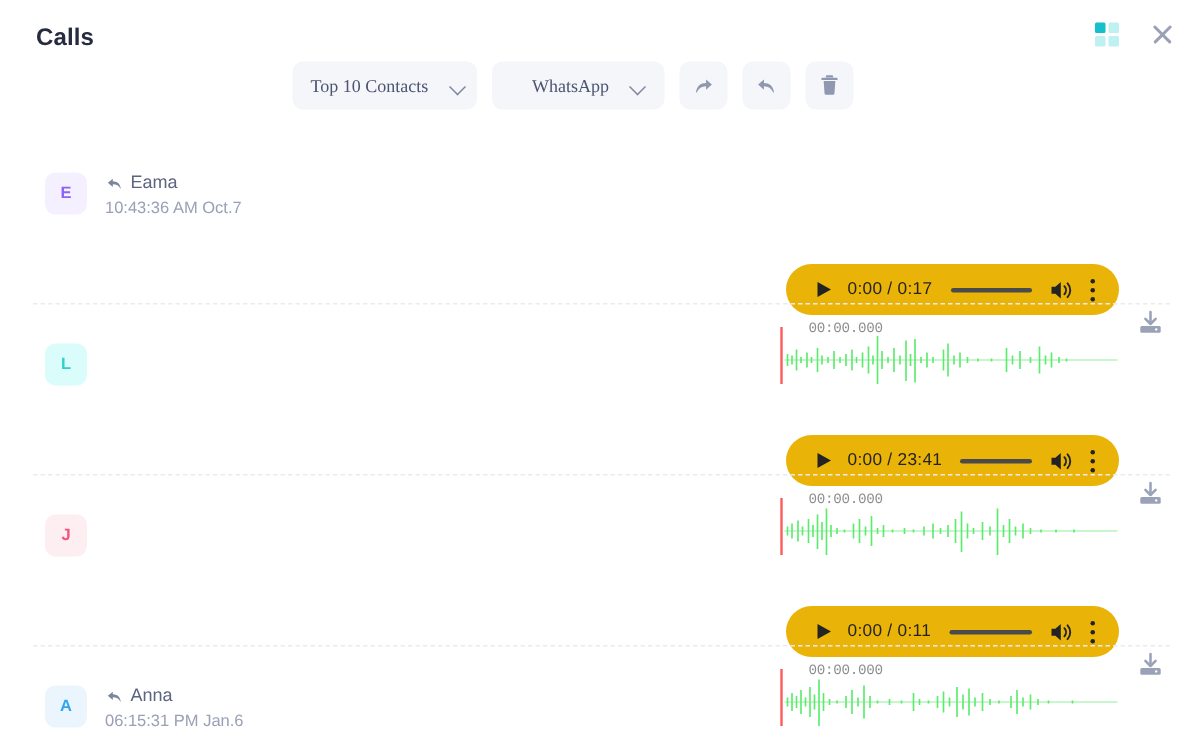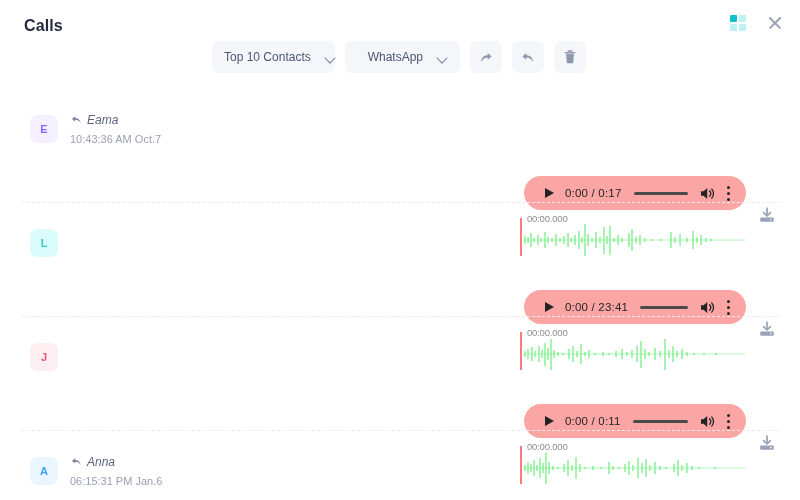--- a/index.html
+++ b/index.html
@@ -80,25 +80,26 @@
     height: 1.6px;
     background: #9aa0b5;
     border-radius: 2px;
   }
   .close-icon:before { transform: rotate(45deg); }
   .close-icon:after  { transform: rotate(-45deg); }
 
   
   .toolbar {
     position: absolute;
-    left: 212px;
+    left: 195px;
     top: 41px;
     display: flex;
     align-items: center;
     gap: 10px;
+    font-family: Liberation Serif, serif;
   }
   .select-pill {
     height: 32px;
     background: #f4f6fa;
     border-radius: 7px;
     display: flex;
     align-items: center;
     padding: 0 12px;
     gap: 14px;
     cursor: pointer;
@@ -175,45 +176,44 @@
     align-items: center;
     justify-content: center;
     font-size: 11px;
     font-weight: bold;
     flex: none;
     margin-top: 2px;
   }
   .contact-meta { padding-top: 0px; }
   .name-line {
     display: flex;
-    align-items: flex-start;
+    align-items: flex-end;
     gap: 5px;
     height: 15px;
-    font-style: italic;
   }
   .dir-icon { width: 12px; height: 12px; flex: none; display:block; }
   .contact-name {
     font-size: 12px;
     color: #5d6480;
   }
   .contact-time {
     font-size: 11px;
     color: #9aa0b5;
     margin-top: 5px;
     white-space: nowrap;
   }
 
   
   .player {
     position: absolute;
     left: 524px;
     top: 88px;
     width: 222px;
     height: 34px;
-    background: #fca5a5;
+    background: #eab308;
     border-radius: 17px;
     display: flex;
     align-items: center;
     padding: 0 4px;
     box-sizing: border-box;
   }
   .pl-play {
     width: 26px;
     height: 26px;
     margin-left: 8px;
@@ -272,23 +272,23 @@
   
   .wave-wrap {
     position: absolute;
     left: 519px;
     top: 128px;
     width: 228px;
     height: 42px;
   }
   .wave-time {
     position: absolute;
-    left: 8px;
+    left: 20px;
     top: -3px;
-    font-family: Liberation Sans, sans-serif;
+    font-family: Liberation Mono, monospace;
     font-size: 9.5px;
     color: #8d8d8d;
     letter-spacing: -0.2px;
   }
   .wave-wrap svg { position:absolute; left:0; top:0; display:block; }
 
   .download-btn {
     position: absolute;
     left: 758px;
     top: 118px;

